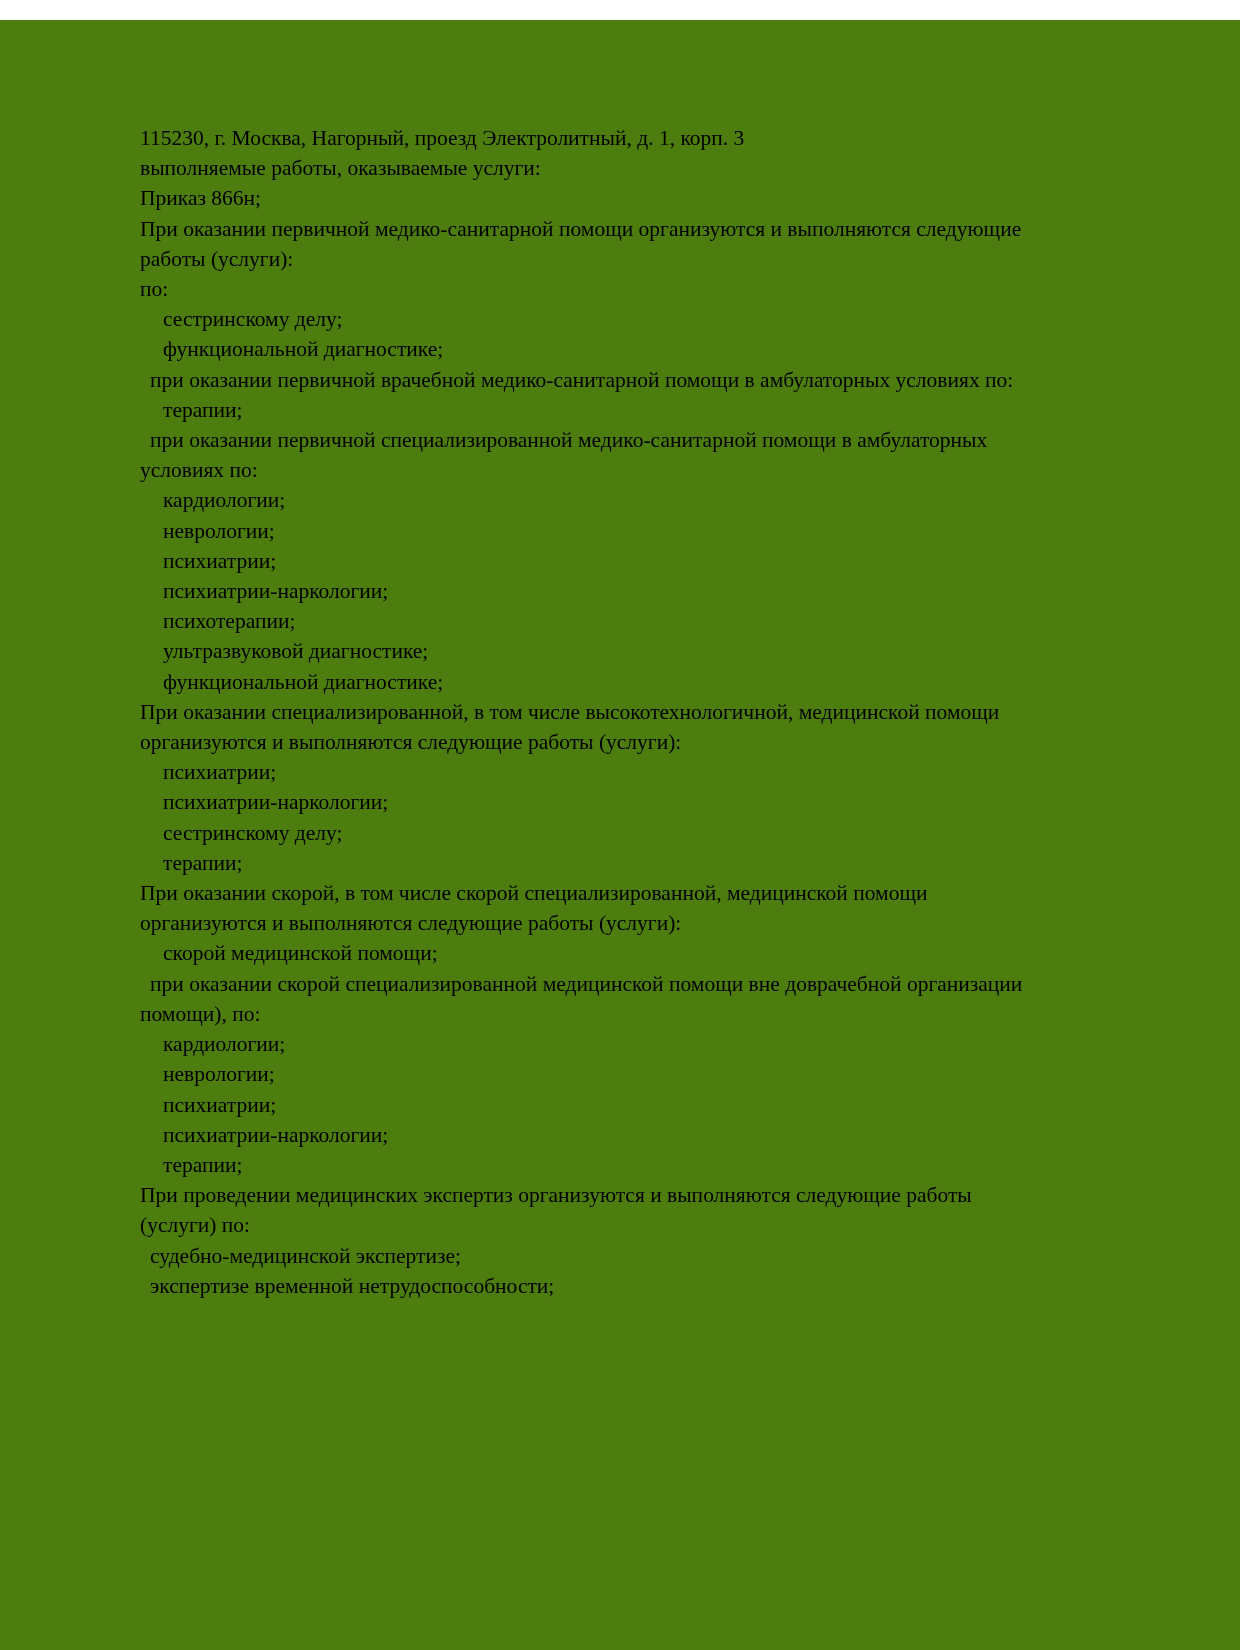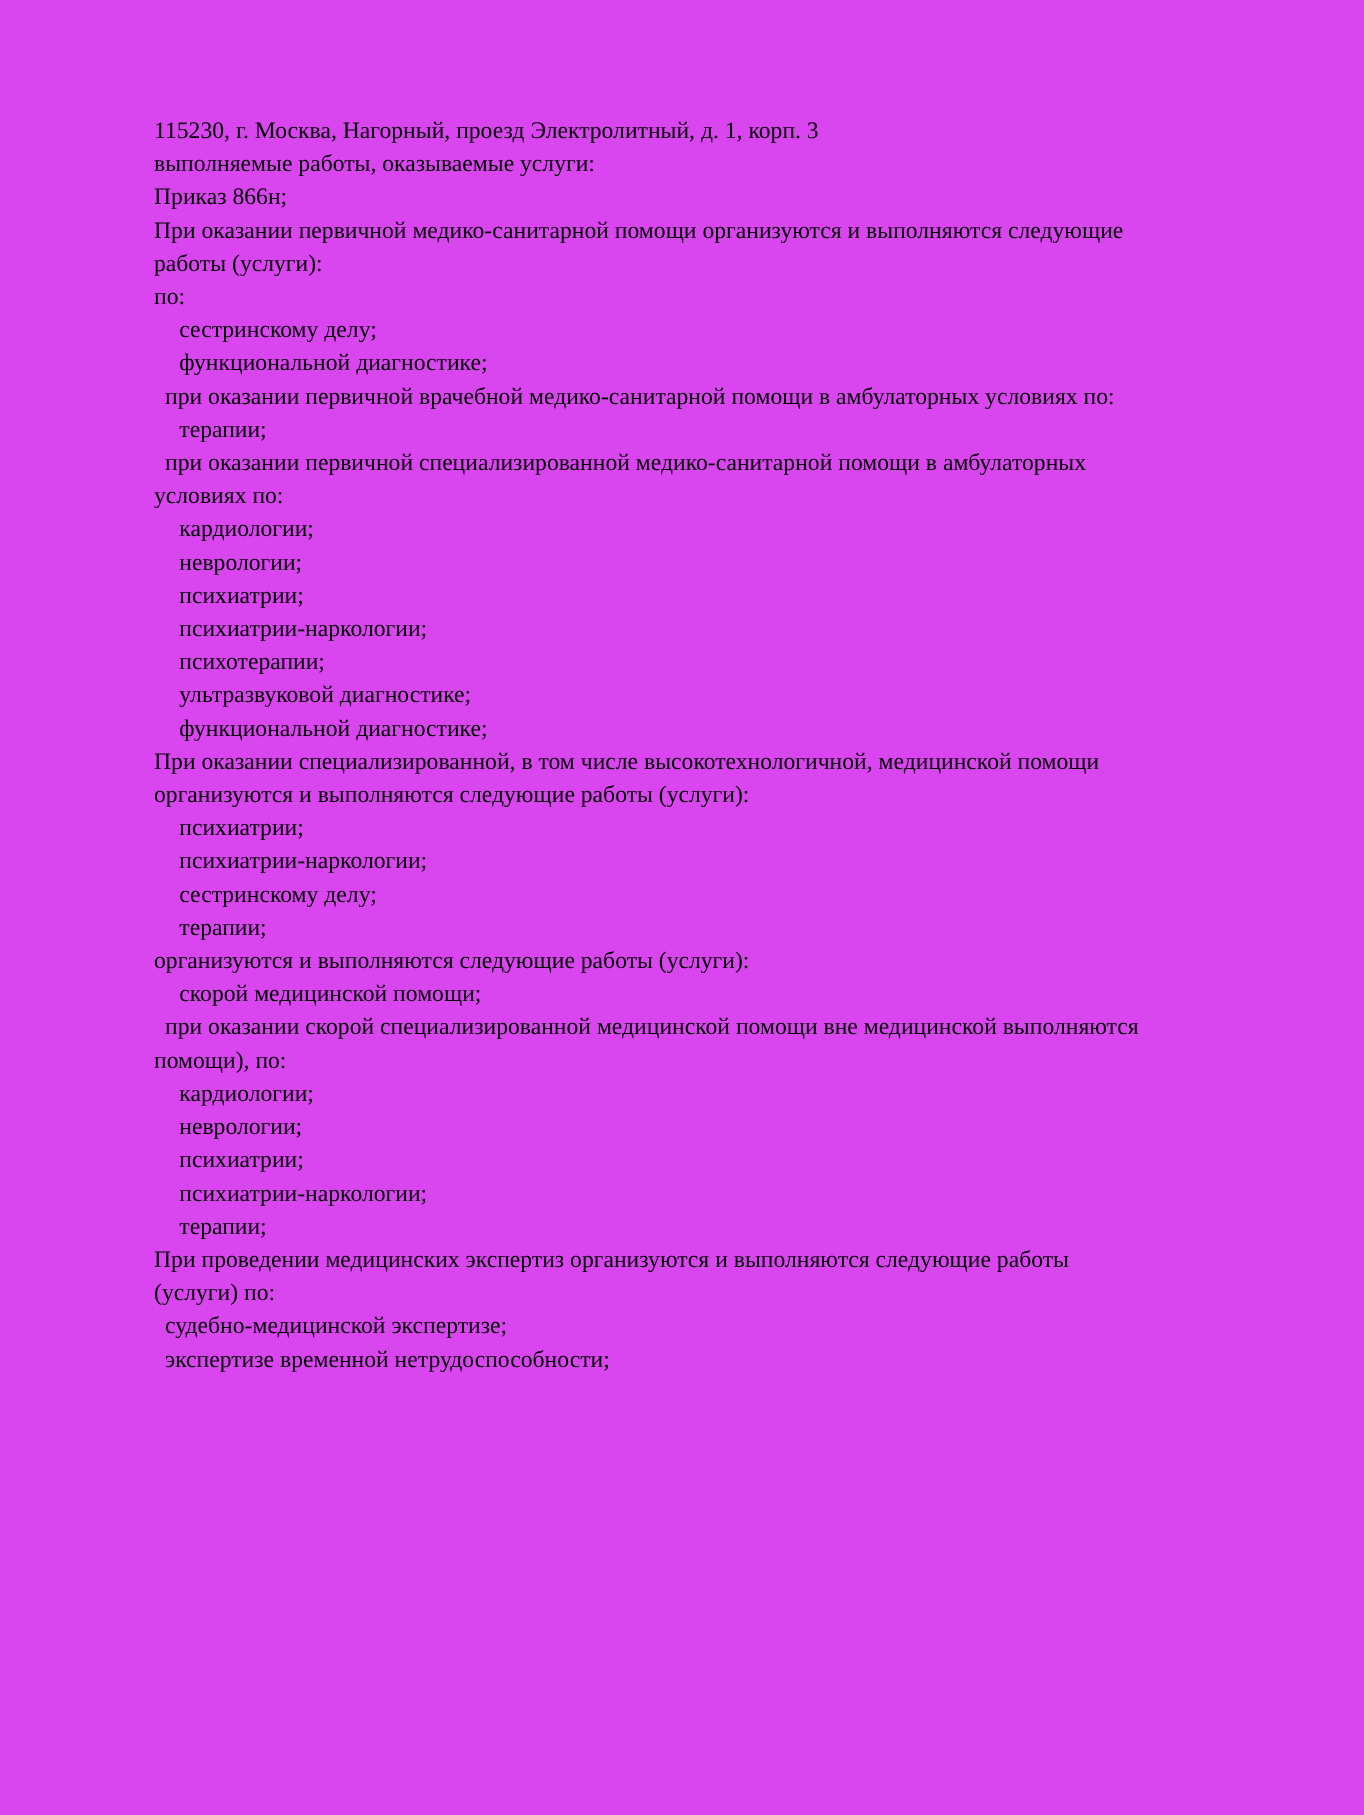--- a/index.html
+++ b/index.html
@@ -8,21 +8,22 @@
     width: 1240px;
     height: 1650px;
     position: relative;
     overflow: hidden;
     font-family: "Liberation Serif", "DejaVu Serif", serif;
     color: #000000;
   }
   .page {
     position: absolute;
     inset: 0;
-    background: #d946ef;
+    background: #4d7c0f;
+    margin-top: 20px;
   }
   .doc-body {
     position: absolute;
     top: 103px;
     left: 140px;
     right: 50px;
     font-size: 21.5px;
     line-height: 30.2px;
     color: #000000;
   }
@@ -56,23 +57,24 @@
       <p class="doc-line indent-2">психиатрии-наркологии;</p>
       <p class="doc-line indent-2">психотерапии;</p>
       <p class="doc-line indent-2">ультразвуковой диагностике;</p>
       <p class="doc-line indent-2">функциональной диагностике;</p>
       <p class="doc-line indent-0">При оказании специализированной, в том числе высокотехнологичной, медицинской помощи</p>
       <p class="doc-line indent-0">организуются и выполняются следующие работы (услуги):</p>
       <p class="doc-line indent-2">психиатрии;</p>
       <p class="doc-line indent-2">психиатрии-наркологии;</p>
       <p class="doc-line indent-2">сестринскому делу;</p>
       <p class="doc-line indent-2">терапии;</p>
+      <p class="doc-line indent-0">При оказании скорой, в том числе скорой специализированной, медицинской помощи</p>
       <p class="doc-line indent-0">организуются и выполняются следующие работы (услуги):</p>
       <p class="doc-line indent-2">скорой медицинской помощи;</p>
-      <p class="doc-line indent-1">при оказании скорой специализированной медицинской помощи вне медицинской выполняются</p>
+      <p class="doc-line indent-1">при оказании скорой специализированной медицинской помощи вне доврачебной организации</p>
       <p class="doc-line indent-0">помощи), по:</p>
       <p class="doc-line indent-2">кардиологии;</p>
       <p class="doc-line indent-2">неврологии;</p>
       <p class="doc-line indent-2">психиатрии;</p>
       <p class="doc-line indent-2">психиатрии-наркологии;</p>
       <p class="doc-line indent-2">терапии;</p>
       <p class="doc-line indent-0">При проведении медицинских экспертиз организуются и выполняются следующие работы</p>
       <p class="doc-line indent-0">(услуги) по:</p>
       <p class="doc-line indent-1">судебно-медицинской экспертизе;</p>
       <p class="doc-line indent-1">экспертизе временной нетрудоспособности;</p>

